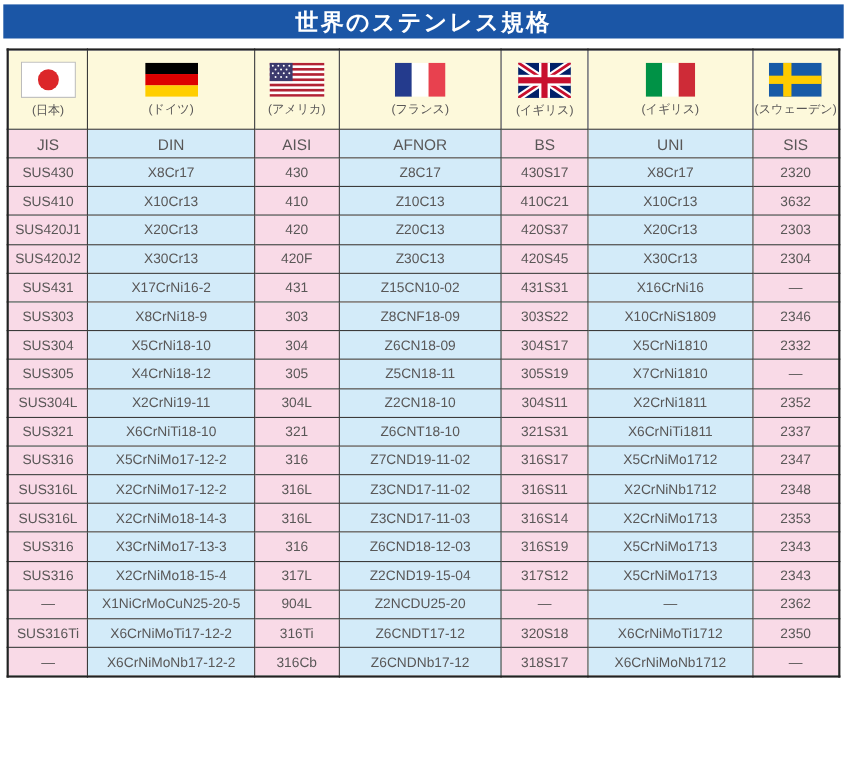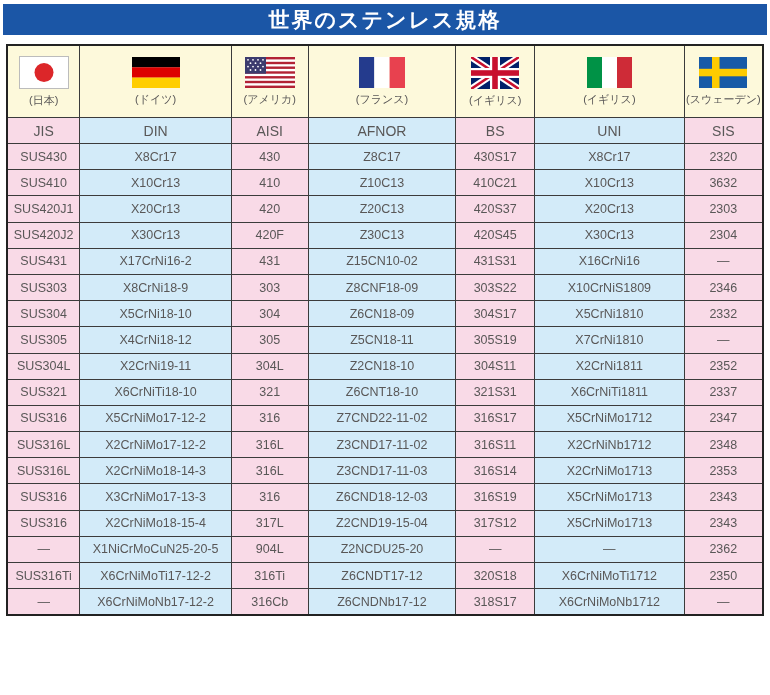--- a/index.html
+++ b/index.html
@@ -286,21 +286,21 @@
         <td class="pink">321</td>
         <td class="blue">Z6CNT18-10</td>
         <td class="pink">321S31</td>
         <td class="blue">X6CrNiTi1811</td>
         <td class="pink">2337</td>
       </tr>
       <tr>
         <td class="pink">SUS316</td>
         <td class="blue">X5CrNiMo17-12-2</td>
         <td class="pink">316</td>
-        <td class="blue">Z7CND22-11-02</td>
+        <td class="blue">Z7CND19-11-02</td>
         <td class="pink">316S17</td>
         <td class="blue">X5CrNiMo1712</td>
         <td class="pink">2347</td>
       </tr>
       <tr>
         <td class="pink">SUS316L</td>
         <td class="blue">X2CrNiMo17-12-2</td>
         <td class="pink">316L</td>
         <td class="blue">Z3CND17-11-02</td>
         <td class="pink">316S11</td>

